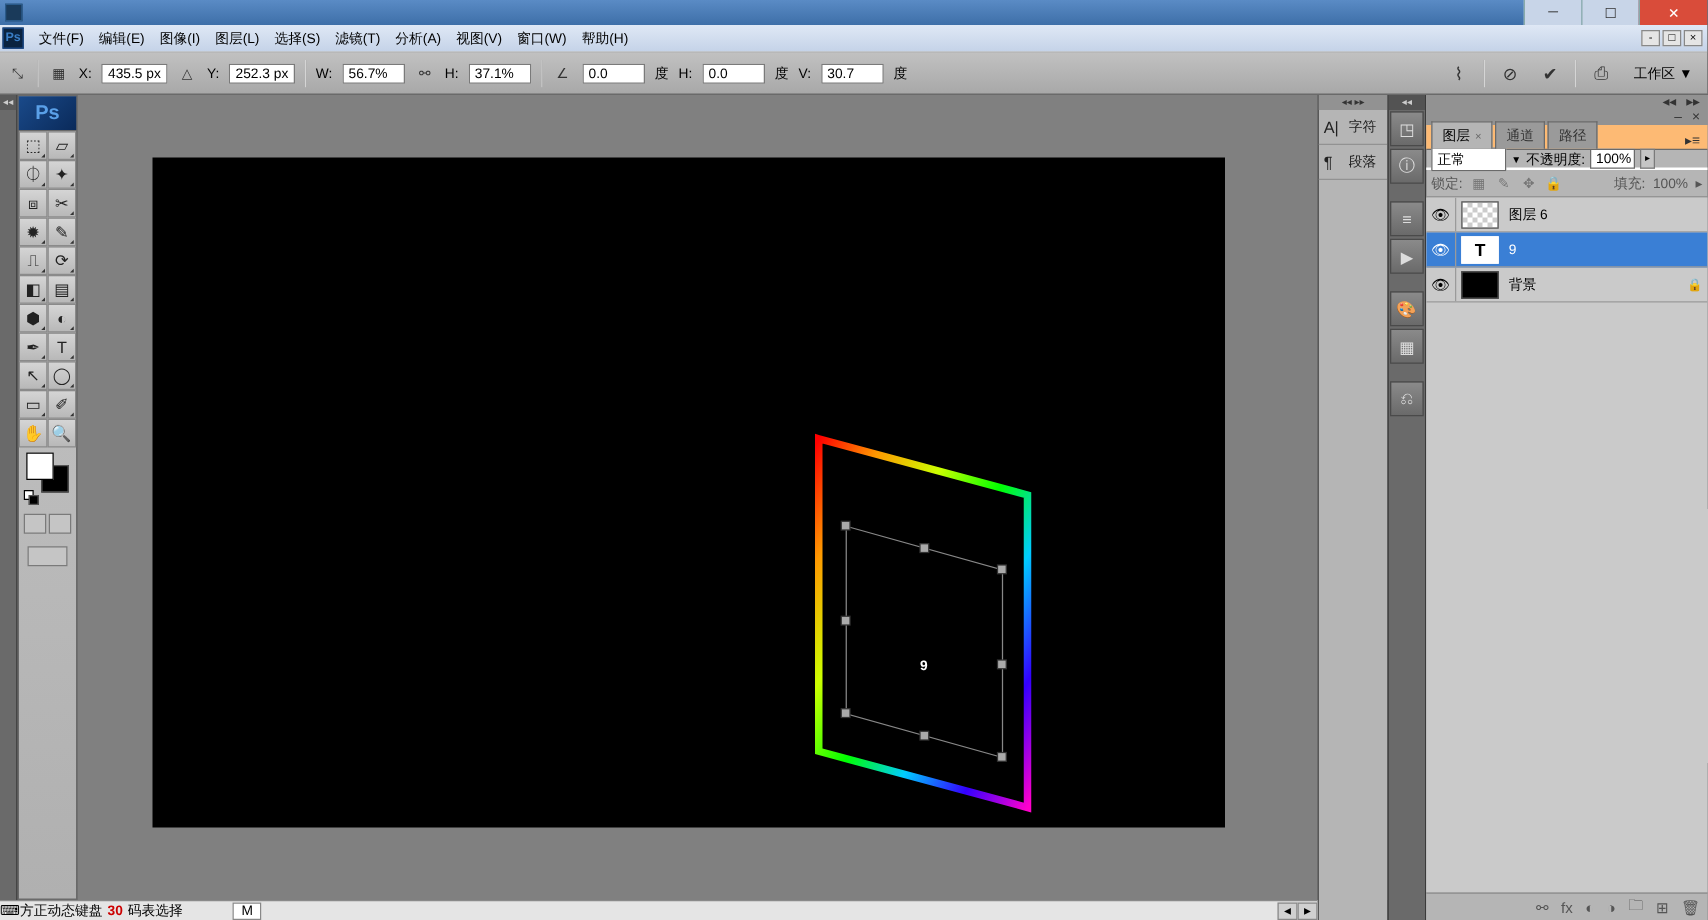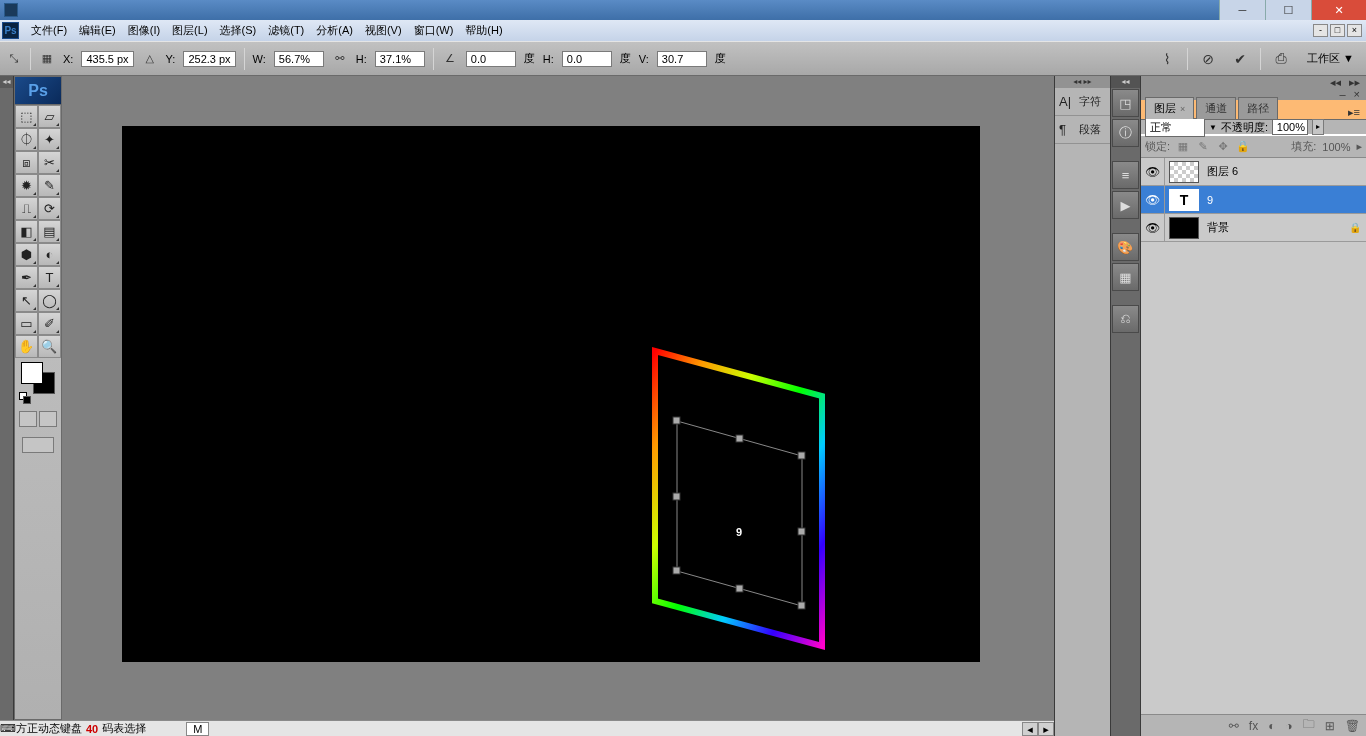--- a/index.html
+++ b/index.html
@@ -322,20 +322,20 @@
       <span>🗀</span>
       <span>⊞</span>
       <span>🗑</span>
     </div>
   </div>
 </div>
 
 <div class="scrollbar-h">
   <span style="width:16px;text-align:center">⌨</span>
   <span>方正动态键盘</span>
-  <span style="color:#c00;font-weight:bold;padding:0 4px">40</span>
+  <span style="color:#c00;font-weight:bold;padding:0 4px">30</span>
   <span>码表选择</span>
   <span style="width:40px"></span>
   <span style="border:1px solid #888;padding:0 6px;background:#fff">M</span>
   <span style="flex:1"></span>
   <span class="sb-btn">◂</span>
   <span class="sb-btn">▸</span>
 </div>
 
 </body></html>

